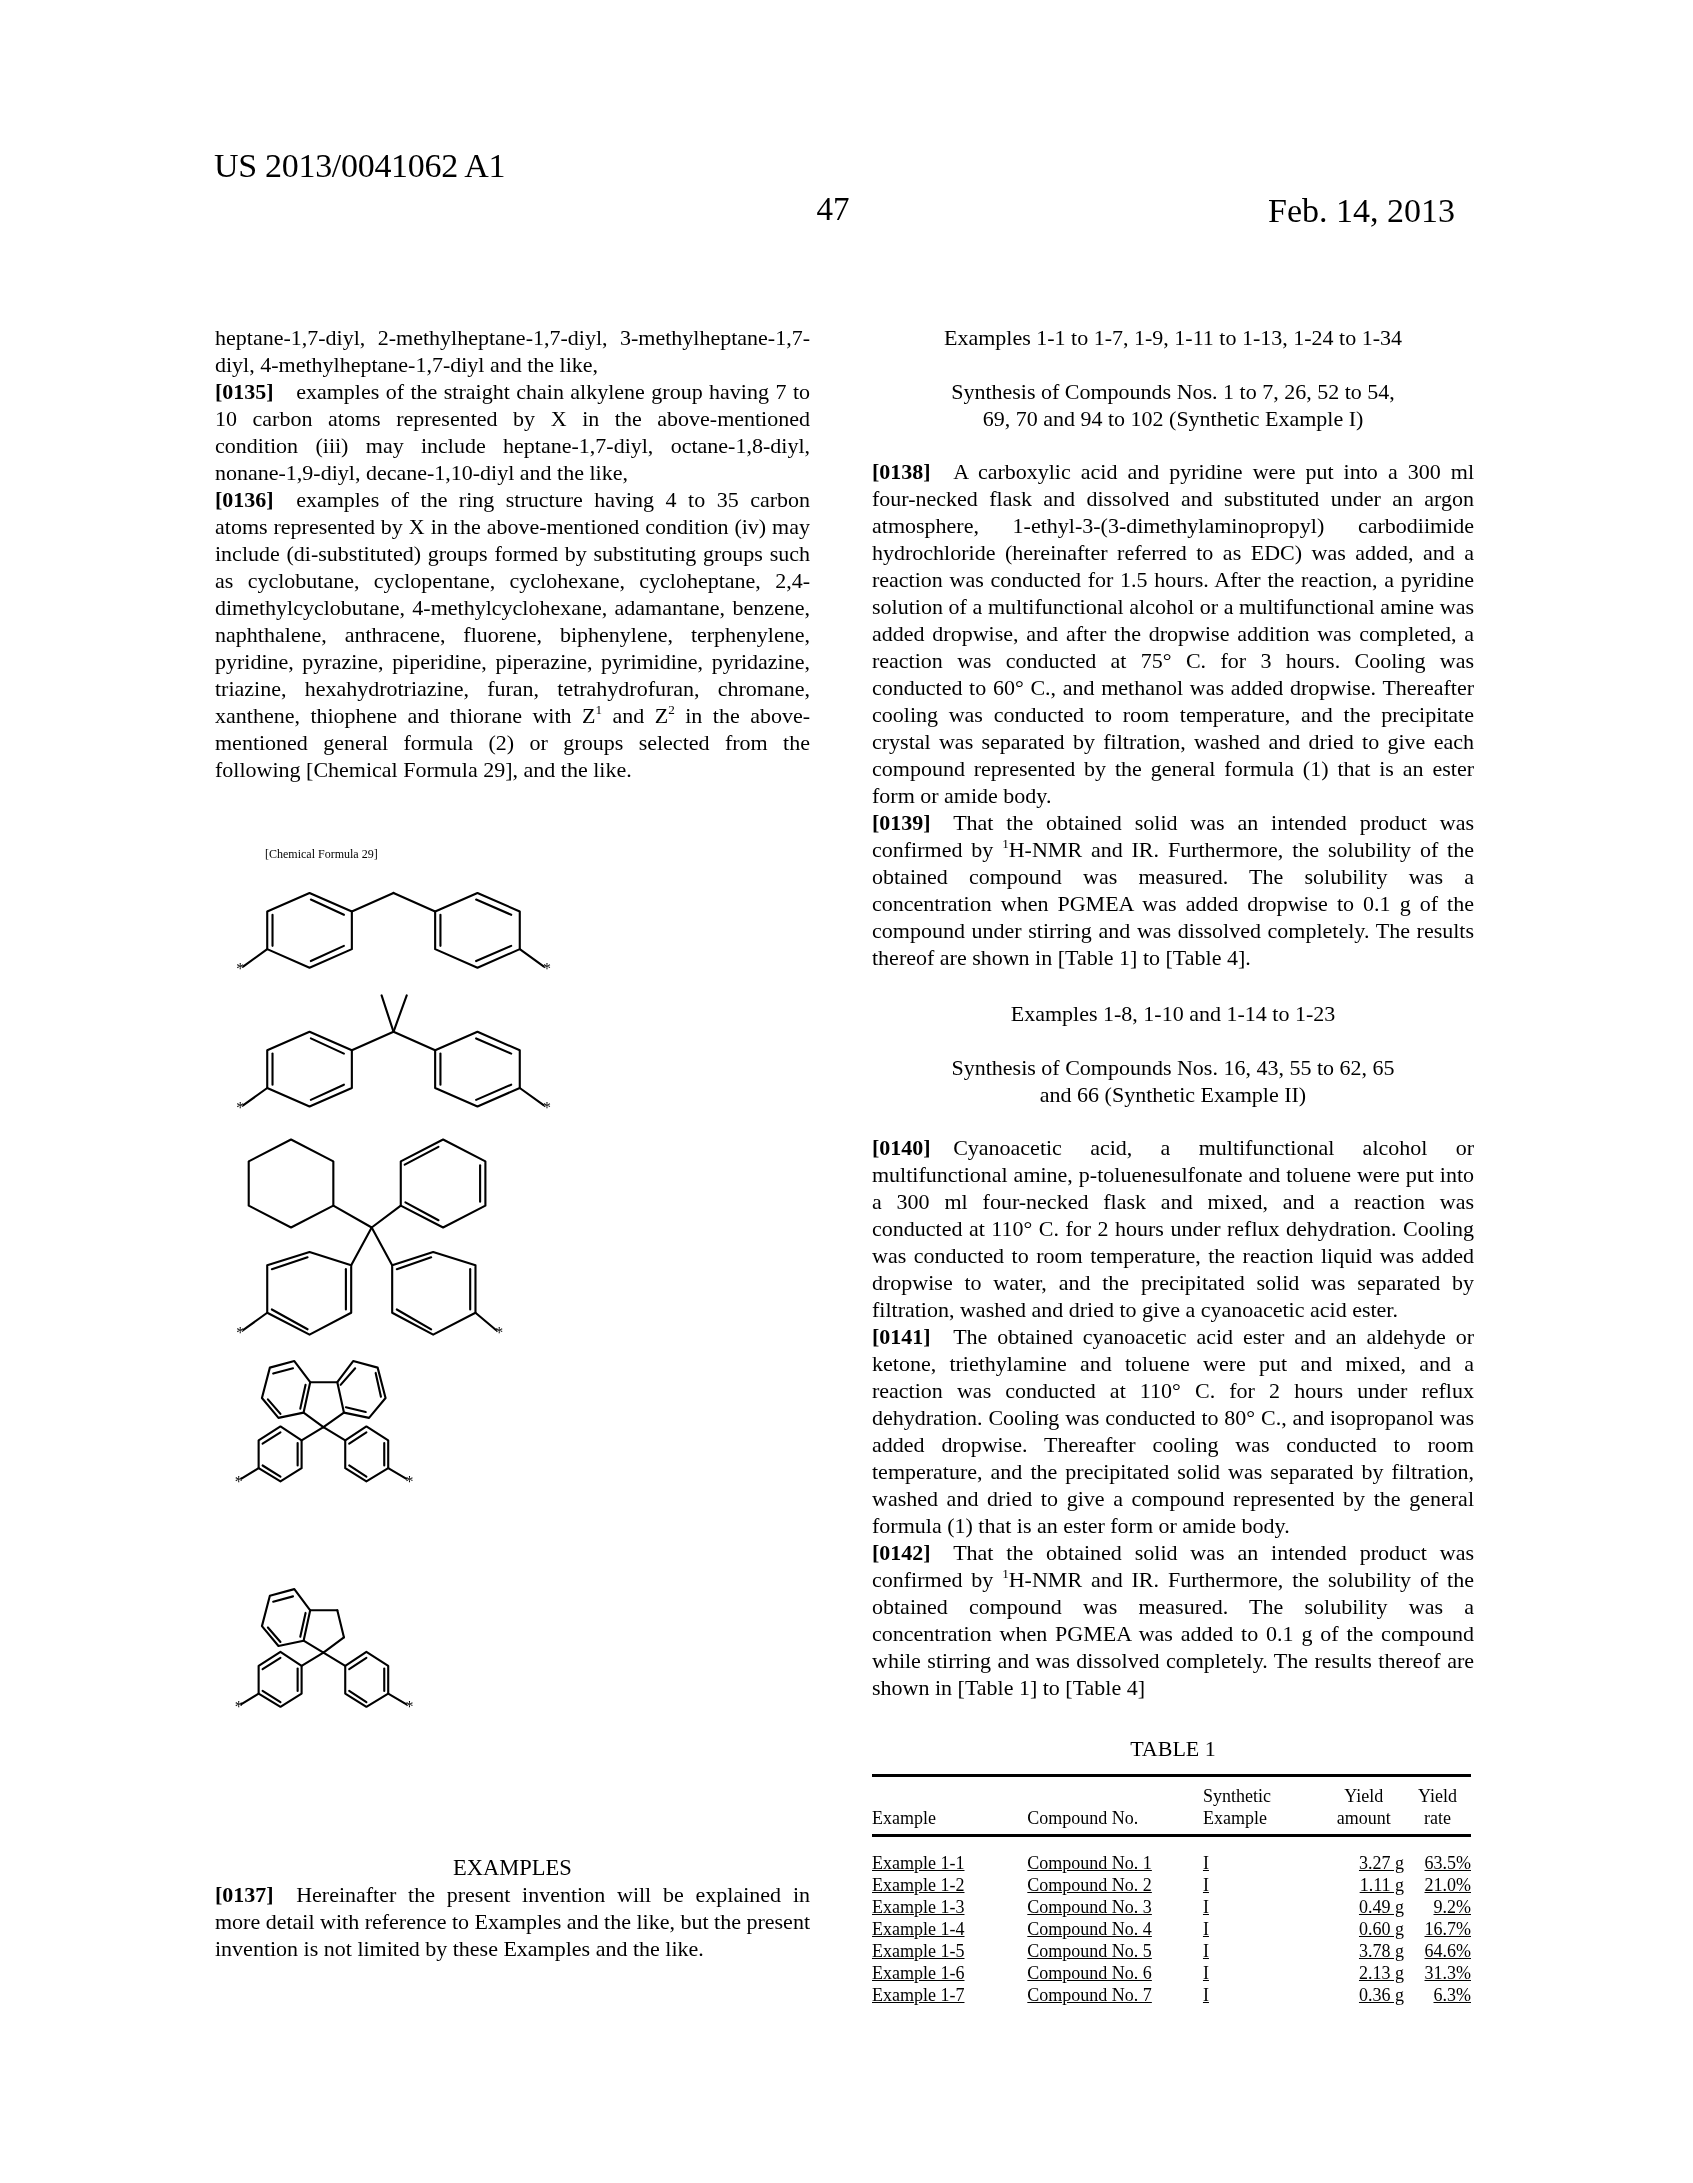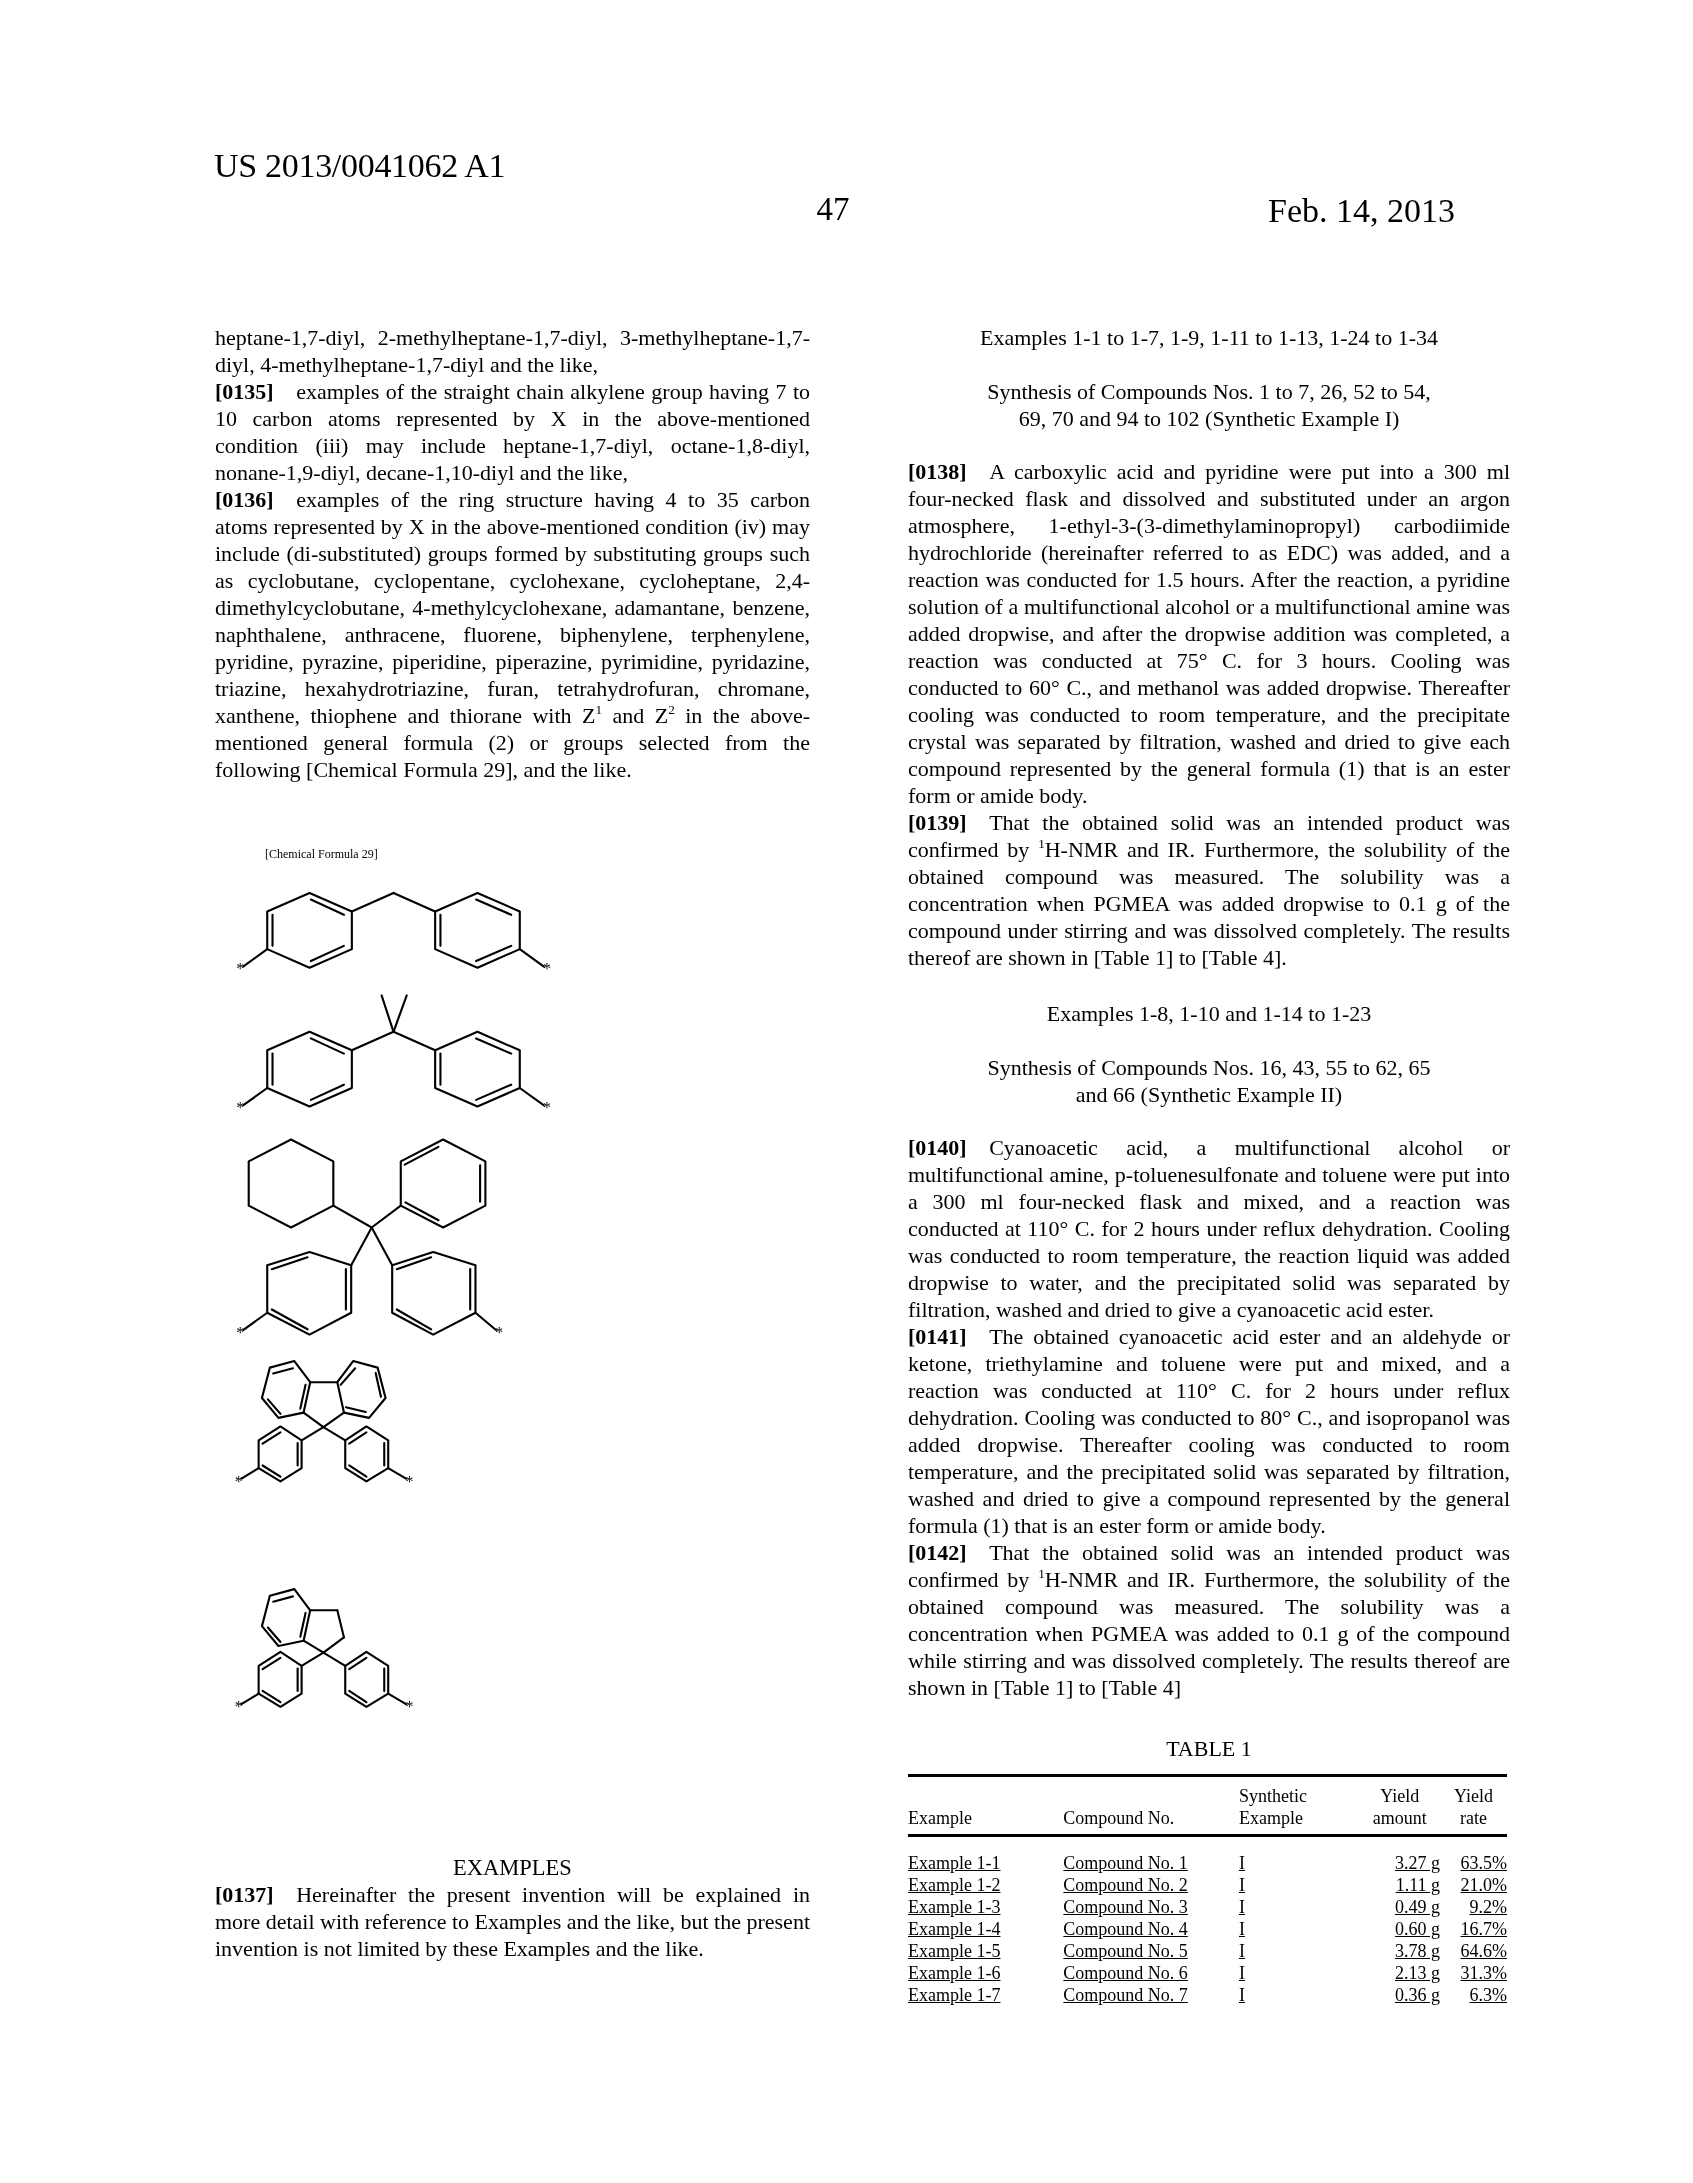--- a/index.html
+++ b/index.html
@@ -6,21 +6,21 @@
   body {
     width: 1694px; height: 2183px; position: relative; overflow: hidden;
     font-family: "Liberation Serif", "DejaVu Serif", serif; color: #000;
   }
   .hdr-left { position: absolute; left: 214px; top: 147px; font-size: 34px; letter-spacing: -0.3px; }
   .hdr-right { position: absolute; right: 239px; top: 147px; font-size: 34px; margin-top: 45px; }
   .hdr-page { position: absolute; left: 0; width: 1666px; top: 191px; text-align: center; font-size: 33px; }
 
   .col { position: absolute; top: 294px; font-size: 22px; line-height: 27px; text-align: justify; margin-top: 30px; }
   .col-left { left: 215px; width: 595px; }
-  .col-right { left: 908px; width: 602px; }
+  .col-right { left: 872px; width: 602px; }
   .col p { margin: 0; }
   .pnum { font-weight: bold; margin-right: 22.5px; }
   sup { font-size: 13.2px; line-height: 0; vertical-align: 9.3px; }
 
   .center-head { text-align: center; margin: 0; }
   .gap-s { height: 26.5px; }
   .gap-m { height: 29px; }
 
   .fig-label { font-size: 12px; margin: 58px 0 0 50px; }
   .figure { margin-top: 6.6px; }

